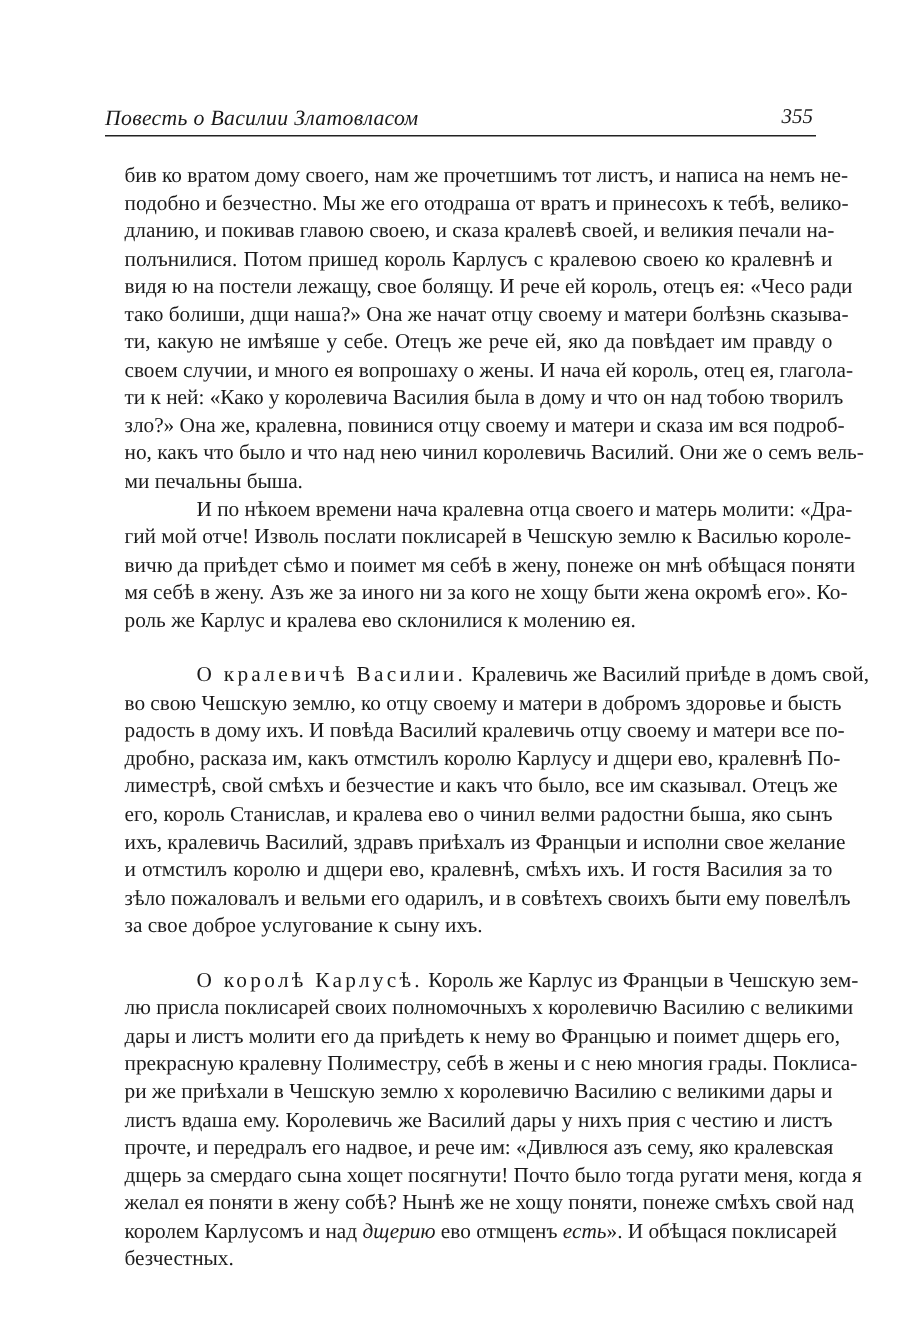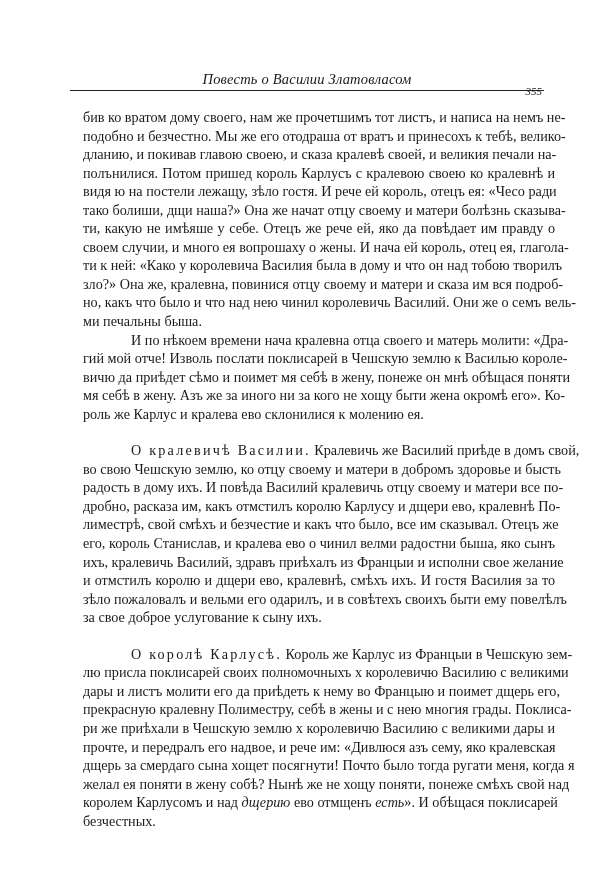--- a/index.html
+++ b/index.html
@@ -1,22 +1,22 @@
 <!DOCTYPE html>
 <html><head>
 <meta charset="utf-8">
 <style>
   html, body { margin: 0; padding: 0; background: #fff; }
   body { width: 600px; height: 896px; position: relative; overflow: hidden;
          font-family: "Liberation Serif", "DejaVu Serif", serif; color: #1a1a1a; }
   .header { position: absolute; left: 70px; top: 70px; width: 474px; height: 20px;
             border-bottom: 1.2px solid #222; }
-  .header .title { position: absolute; left: 0; right: 0; text-align: center; top: 1px;
+  .header .title { position: absolute; left: 0; right: 0; top: 1px;
                    font-style: italic; font-size: 14.5px; letter-spacing: 0.2px; }
-  .header .pageno { position: absolute; right: 2px; top: 15px; font-style: italic; font-size: 11px; }
+  .header .pageno { position: absolute; right: 2px; top: 1px; font-style: italic; font-size: 14px; }
   .body { position: absolute; left: 83px; top: 108px; width: 472px; }
   .para { margin: 0; font-size: 14.2px; line-height: 18.55px; text-align: justify; }
   .line { display: block; text-align: justify; text-align-last: justify; white-space: nowrap; height: 18.55px; }
   .line.last { text-align-last: left; }
   .indent { padding-left: 48px; }
   .gap { height: 18px; }
   .spaced { letter-spacing: 2.2px; }
   em { font-style: italic; }
 </style>
 </head>
@@ -27,21 +27,21 @@
   <span class="pageno">355</span>
 </div>
 
 <div class="body">
 
   <div class="para">
     <span class="line">бив ко вратом дому своего, нам же прочетшимъ тот листъ, и написа на немъ не-</span>
     <span class="line">подобно и безчестно. Мы же его отодраша от вратъ и принесохъ к тебѣ, велико-</span>
     <span class="line">дланию, и покивав главою своею, и сказа кралевѣ своей, и великия печали на-</span>
     <span class="line">полънилися. Потом пришед король Карлусъ с кралевою своею ко кралевнѣ и</span>
-    <span class="line">видя ю на постели лежащу, зѣло гостя. И рече ей король, отецъ ея: «Чесо ради</span>
+    <span class="line">видя ю на постели лежащу, свое болящу. И рече ей король, отецъ ея: «Чесо ради</span>
     <span class="line">тако болиши, дщи наша?» Она же начат отцу своему и матери болѣзнь сказыва-</span>
     <span class="line">ти, какую не имѣяше у себе. Отецъ же рече ей, яко да повѣдает им правду о</span>
     <span class="line">своем случии, и много ея вопрошаху о жены. И нача ей король, отец ея, глагола-</span>
     <span class="line">ти к ней: «Како у королевича Василия была в дому и что он над тобою творилъ</span>
     <span class="line">зло?» Она же, кралевна, повинися отцу своему и матери и сказа им вся подроб-</span>
     <span class="line">но, какъ что было и что над нею чинил королевичь Василий. Они же о семъ вель-</span>
     <span class="line last">ми печальны быша.</span>
   </div>
 
   <div class="para">
@@ -68,20 +68,21 @@
   </div>
 
   <div class="gap"></div>
 
   <div class="para">
     <span class="line indent"><span class="spaced">О королѣ Карлусѣ.</span> <span>Король же Карлус из Францыи в Чешскую зем-</span></span>
     <span class="line">лю присла поклисарей своих полномочныхъ х королевичю Василию с великими</span>
     <span class="line">дары и листъ молити его да приѣдеть к нему во Францыю и поимет дщерь его,</span>
     <span class="line">прекрасную кралевну Полиместру, себѣ в жены и с нею многия грады. Поклиса-</span>
     <span class="line">ри же приѣхали в Чешскую землю х королевичю Василию с великими дары и</span>
+    <span class="line">листъ вдаша ему. Королевичь же Василий дары у нихъ прия с честию и листъ</span>
     <span class="line">прочте, и передралъ его надвое, и рече им: «Дивлюся азъ сему, яко кралевская</span>
     <span class="line">дщерь за смердаго сына хощет посягнути! Почто было тогда ругати меня, когда я</span>
     <span class="line">желал ея поняти в жену собѣ? Нынѣ же не хощу поняти, понеже смѣхъ свой над</span>
     <span class="line"><span>королем Карлусомъ и над </span><em>дщерию</em><span> ево отмщенъ </span><em>есть</em><span>». И обѣщася поклисарей</span></span>
     <span class="line last">безчестных.</span>
   </div>
 
 </div>
 
 </body></html>

